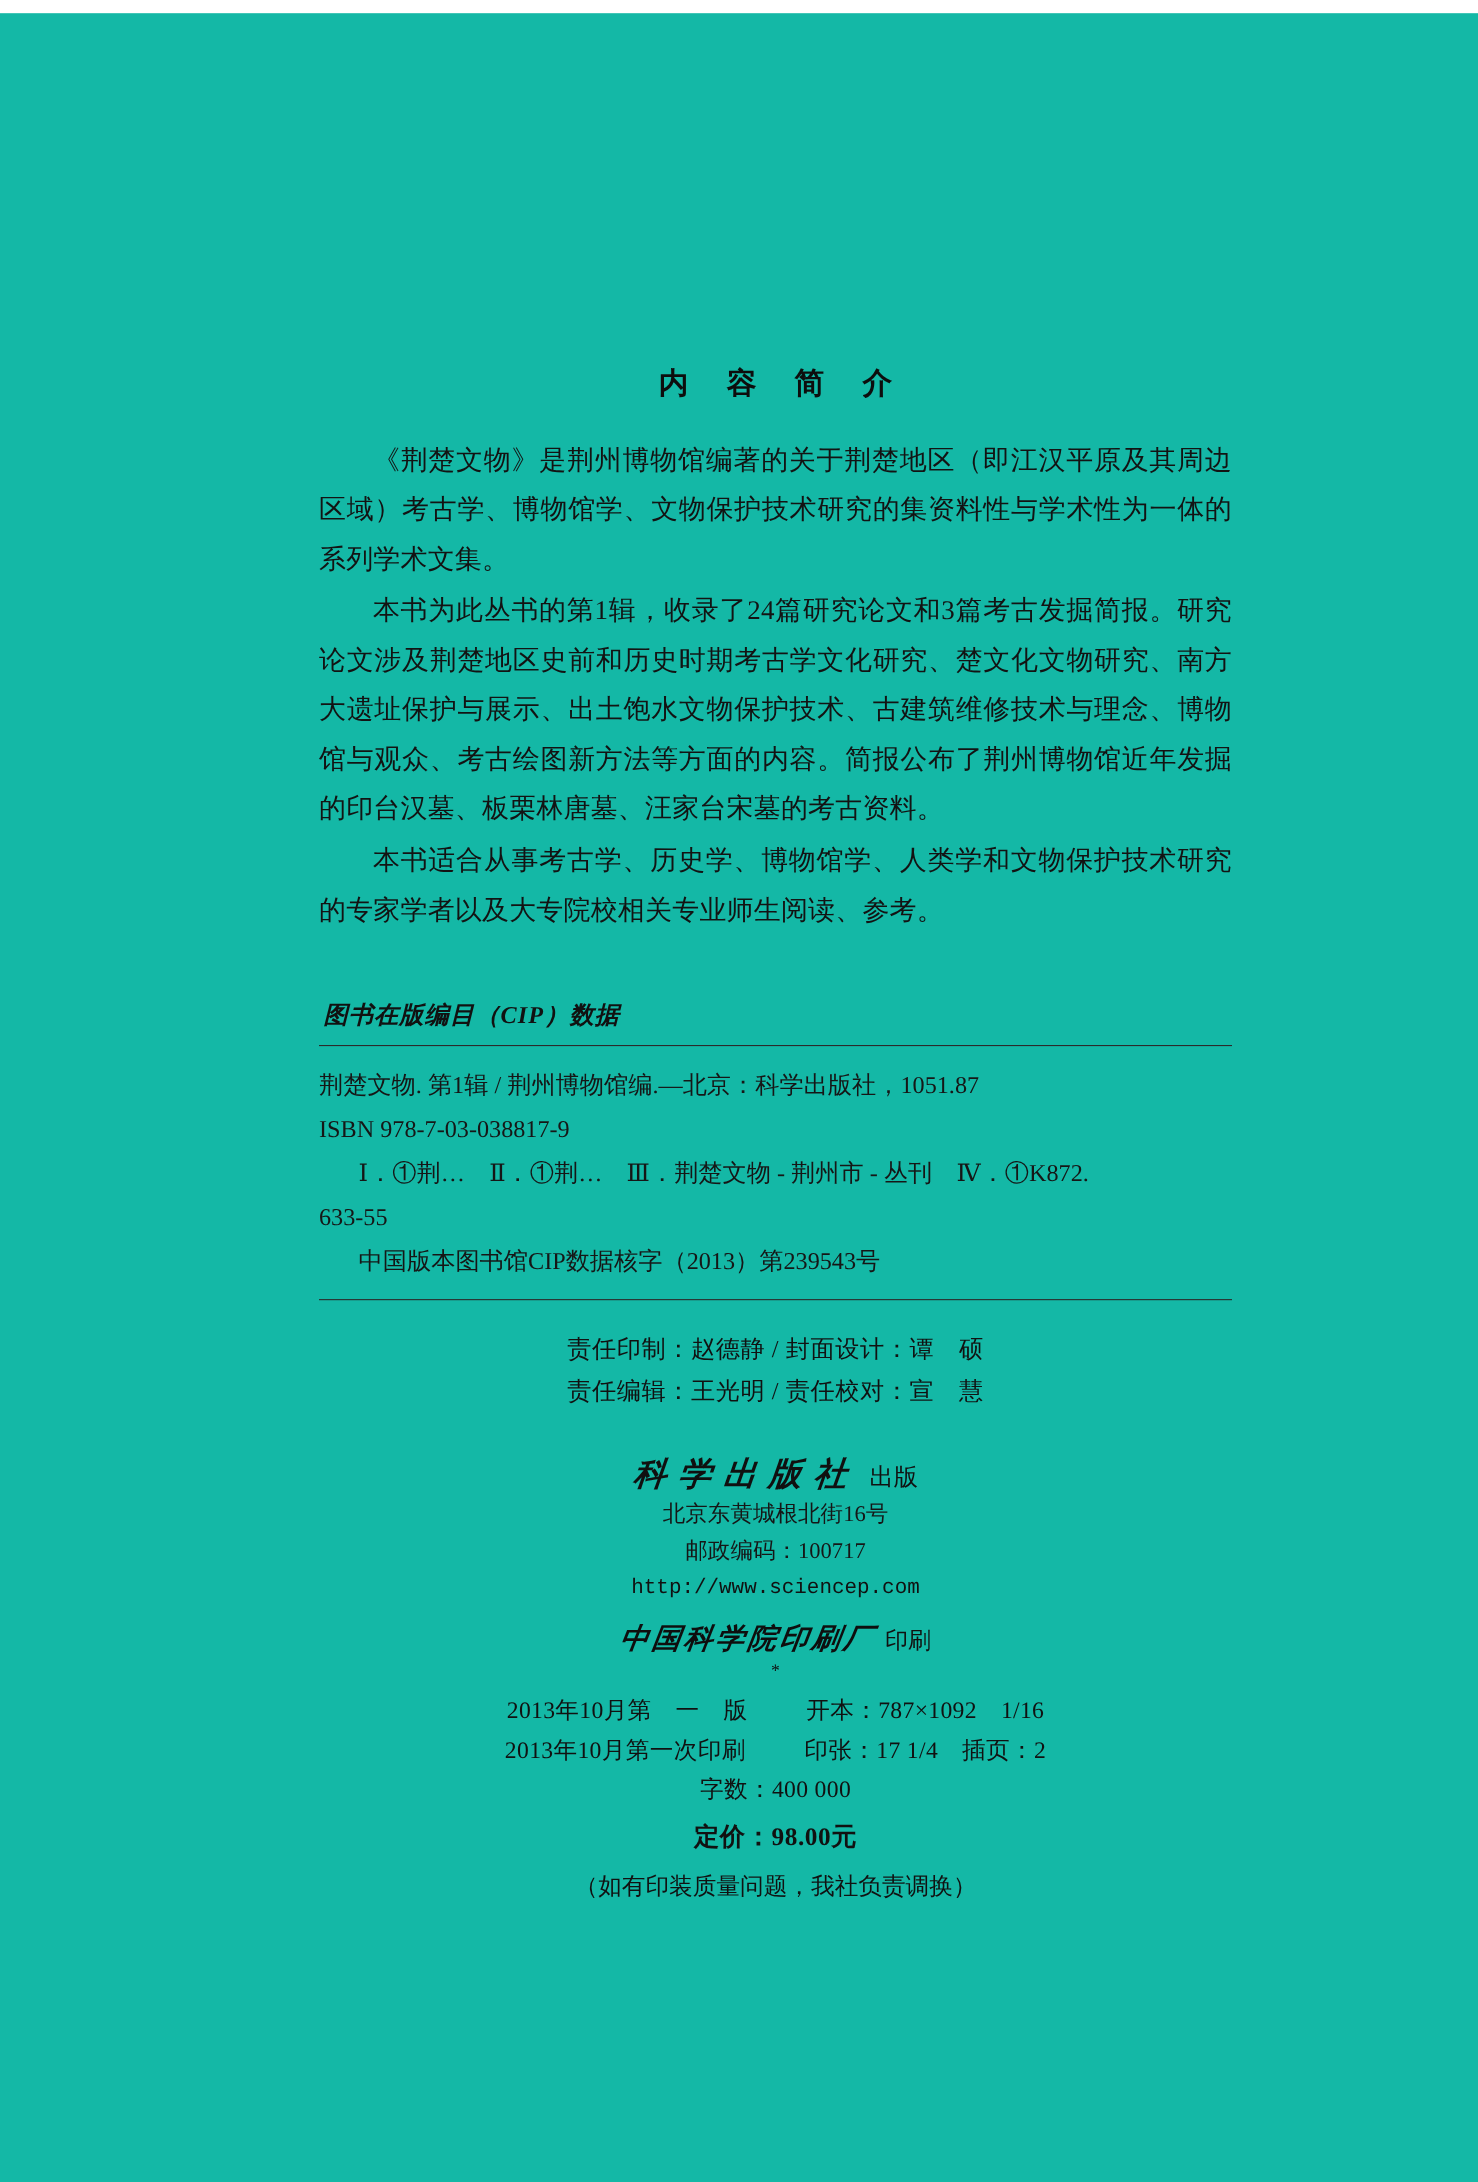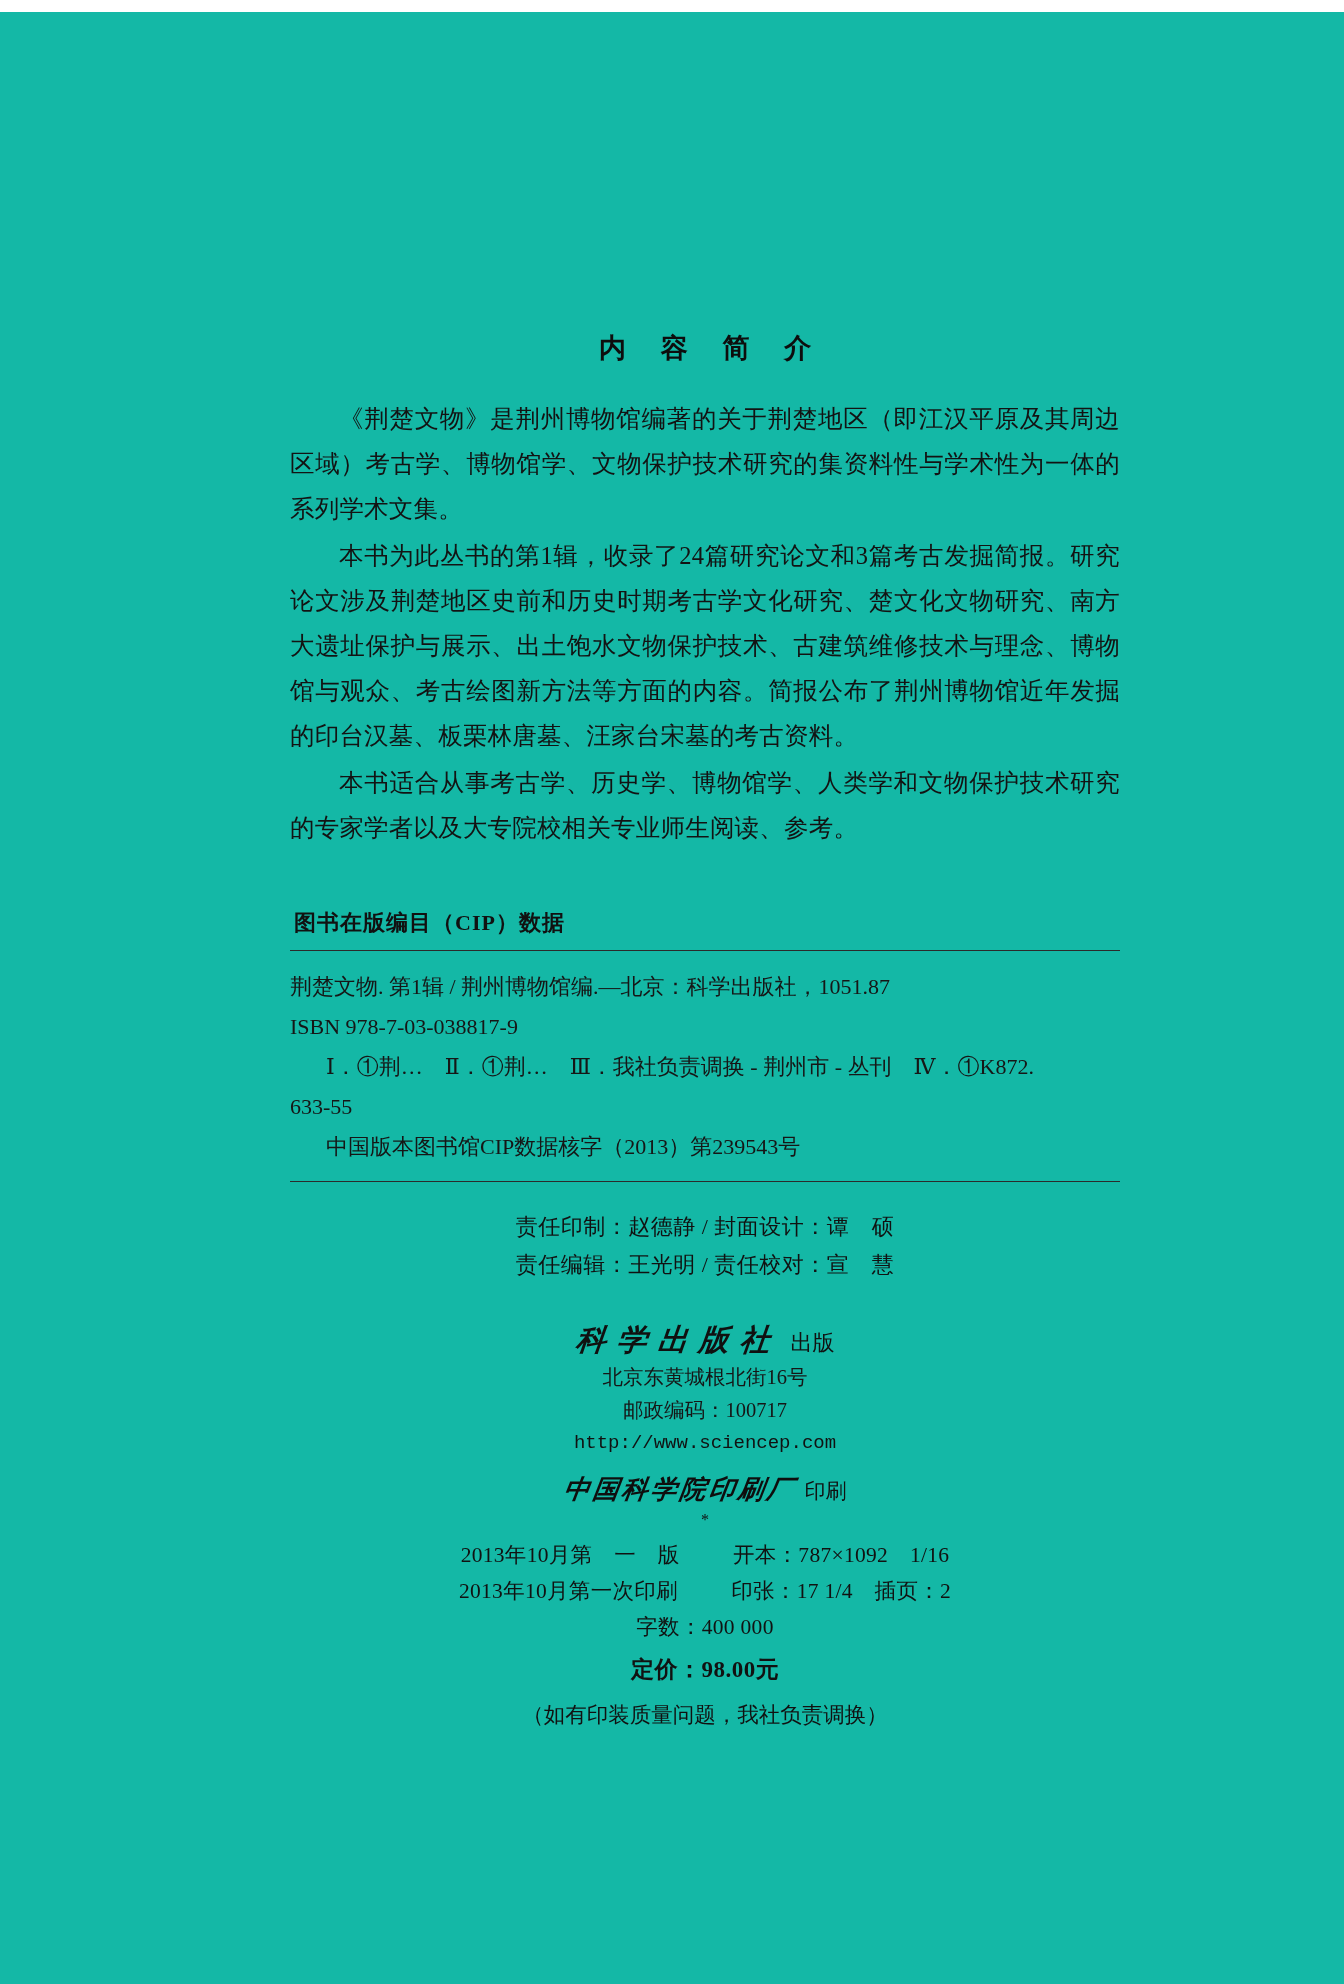--- a/index.html
+++ b/index.html
@@ -55,20 +55,21 @@
   
   .cip-block {
     margin-top: 58px;
   }
   .cip-title {
     font-size: 22px;
     font-weight: bold;
     padding-left: 4px;
     margin-bottom: 12px;
     letter-spacing: 1px;
+    font-style: italic;
   }
   .rule {
     border: none;
     border-top: 1.3px solid #2b2b2b;
     margin: 0;
     width: 100%;
   }
   .cip-body {
     padding: 16px 0 14px 0;
   }
@@ -196,21 +197,21 @@
     <div class="para">《荆楚文物》是荆州博物馆编著的关于荆楚地区（即江汉平原及其周边区域）考古学、博物馆学、文物保护技术研究的集资料性与学术性为一体的系列学术文集。</div>
     <div class="para">本书为此丛书的第1辑，收录了24篇研究论文和3篇考古发掘简报。研究论文涉及荆楚地区史前和历史时期考古学文化研究、楚文化文物研究、南方大遗址保护与展示、出土饱水文物保护技术、古建筑维修技术与理念、博物馆与观众、考古绘图新方法等方面的内容。简报公布了荆州博物馆近年发掘的印台汉墓、板栗林唐墓、汪家台宋墓的考古资料。</div>
     <div class="para">本书适合从事考古学、历史学、博物馆学、人类学和文物保护技术研究的专家学者以及大专院校相关专业师生阅读、参考。</div>
 
     <div class="cip-block">
       <div class="cip-title">图书在版编目（CIP）数据</div>
       <hr class="rule">
       <div class="cip-body">
         <div class="cip-line">荆楚文物. 第1辑 / 荆州博物馆编.—北京：科学出版社，1051.87</div>
         <div class="cip-line">ISBN 978-7-03-038817-9</div>
-        <div class="cip-line cip-indent">Ⅰ．①荆…　Ⅱ．①荆…　Ⅲ．我社负责调换 - 荆州市 - 丛刊　Ⅳ．①K872.</div>
+        <div class="cip-line cip-indent">Ⅰ．①荆…　Ⅱ．①荆…　Ⅲ．荆楚文物 - 荆州市 - 丛刊　Ⅳ．①K872.</div>
         <div class="cip-line">633-55</div>
         <div class="cip-line cip-indent">中国版本图书馆CIP数据核字（2013）第239543号</div>
       </div>
       <hr class="rule">
     </div>
 
     <div class="credits">
       <div class="credit-line">责任印制：赵德静 / 封面设计：谭　硕</div>
       <div class="credit-line">责任编辑：王光明 / 责任校对：宣　慧</div>
     </div>

